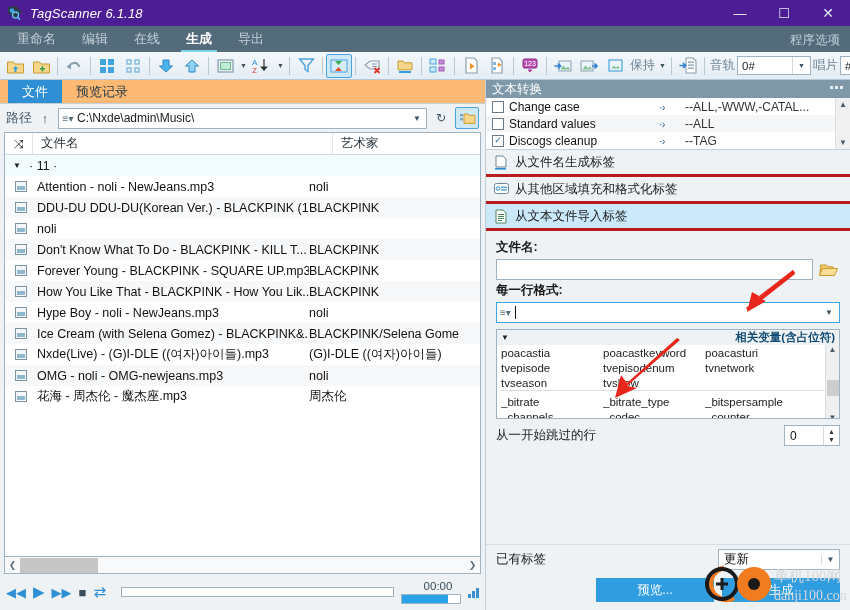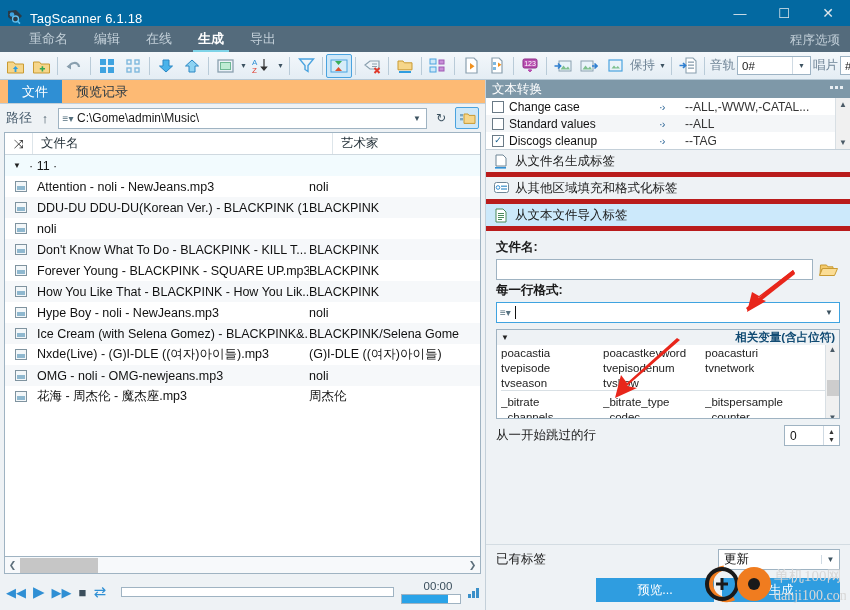--- a/index.html
+++ b/index.html
@@ -8,39 +8,40 @@
     width: 850px; height: 610px;
     font-family: "Liberation Sans", "DejaVu Sans", sans-serif;
     font-size: 12px;
     background: #ffffff;
     overflow: hidden;
     position: relative;
   }
 
   
   #titlebar {
-    height: 26px; background:#0369a1; display:flex; align-items:flex-end;
+    height: 26px; background:#4c1d95; display:flex; align-items:center;
     position:relative;
+    font-style:italic;
   }
   #app-icon {
     width:18px;height:18px;margin-left:6px;margin-right:6px;
     position:relative; flex:0 0 auto;
   }
   #title-text { color:#ffffff; font-size:13px; letter-spacing:.2px; }
   .winbtns { position:absolute; right:0; top:0; height:26px; display:flex; }
   .winbtn {
     width:44px;height:26px;display:flex;align-items:center;justify-content:center;
     color:#dfe7ec; font-size:13px; line-height:1;
   }
   .winbtn.close { font-size:14px; }
 
   
   #menubar {
     height:26px; background:#546b7c; display:flex; align-items:flex-end;
-    position:relative; padding-left:16px;
+    position:relative; padding-left:4px;
   }
   .menu-item {
     color:#c3d0d9; font-size:13px; padding:2px 13px 4px 13px; position:relative;
   }
   .menu-item.active { color:#ffffff; font-weight:bold; }
   .menu-item.active::after {
     content:""; position:absolute; left:8px; right:8px; bottom:0; height:2px;
     background:#7fd4e8;
   }
   #program-options {
@@ -148,21 +149,21 @@
          line-height:1; flex:0 0 auto;}
   .tcrow .nm { width:150px; }
   .tcrow .arw { width:26px; color:#2a6496; font-size:11px; letter-spacing:-1px;}
   .tcrow .vl { flex:1; color:#333; white-space:nowrap; overflow:hidden; }
   #tc-sb { width:15px; background:#f0f0f0; border-left:1px solid #d8dfe4;
            display:flex; flex-direction:column; align-items:center; justify-content:space-between;
            padding:2px 0; color:#4a5a66; font-size:8px;}
 
   .actionrow { height:27px; display:flex; align-items:center; gap:7px;
                padding:0 8px; font-size:12.5px; color:#1a1a1a;
-               border-bottom:5px solid #b91c1c; background:#eef2f5;}
+               border-bottom:3px solid #b91c1c; background:#eef2f5;}
   .actionrow.active { background:#cce9fb; }
   .docicon { width:14px;height:15px; position:relative; flex:0 0 auto;}
 
   #form { padding:6px 10px 0 10px; }
   .flabel { font-size:12.5px; color:#1a1a1a; font-weight:bold; margin:2px 0 3px 0;}
   .inputrow { display:flex; align-items:center; gap:5px; }
   .tinput { flex:1; height:21px; background:#fff; border:1px solid #9fb3c2;
             display:flex; align-items:center; font-size:12px; color:#111; padding:0 3px;}
   .tinput.focus { border:1px solid #3fa3e0; }
   .tinput .lines { color:#55707f; font-size:10px; margin-right:3px;}
@@ -437,21 +438,21 @@
     <div id="tabs">
       <div class="tab active">文件</div>
       <div class="tab">预览记录</div>
     </div>
 
     <div id="pathrow">
       <div id="path-label">路径</div>
       <div id="path-up">↑</div>
       <div id="path-box">
         <span class="lines">≡▾</span>
-        <span class="val">C:\Gome\admin\Music\</span>
+        <span class="val">C:\Nxde\admin\Music\</span>
         <span class="caret">▼</span>
       </div>
       <div id="path-refresh">↻</div>
       <div id="path-browse">
         <svg width="17" height="15" viewBox="0 0 17 15">
           <path d="M5 3 h4 l1 1.4 h6 v8 h-11 z" fill="#f6d68a" stroke="#c99b33" stroke-width="1"></path>
           <rect x="1" y="3" width="3" height="2.4" fill="#7aa7c4"></rect>
           <rect x="1" y="7" width="3" height="2.4" fill="#7aa7c4"></rect>
         </svg>
       </div>

